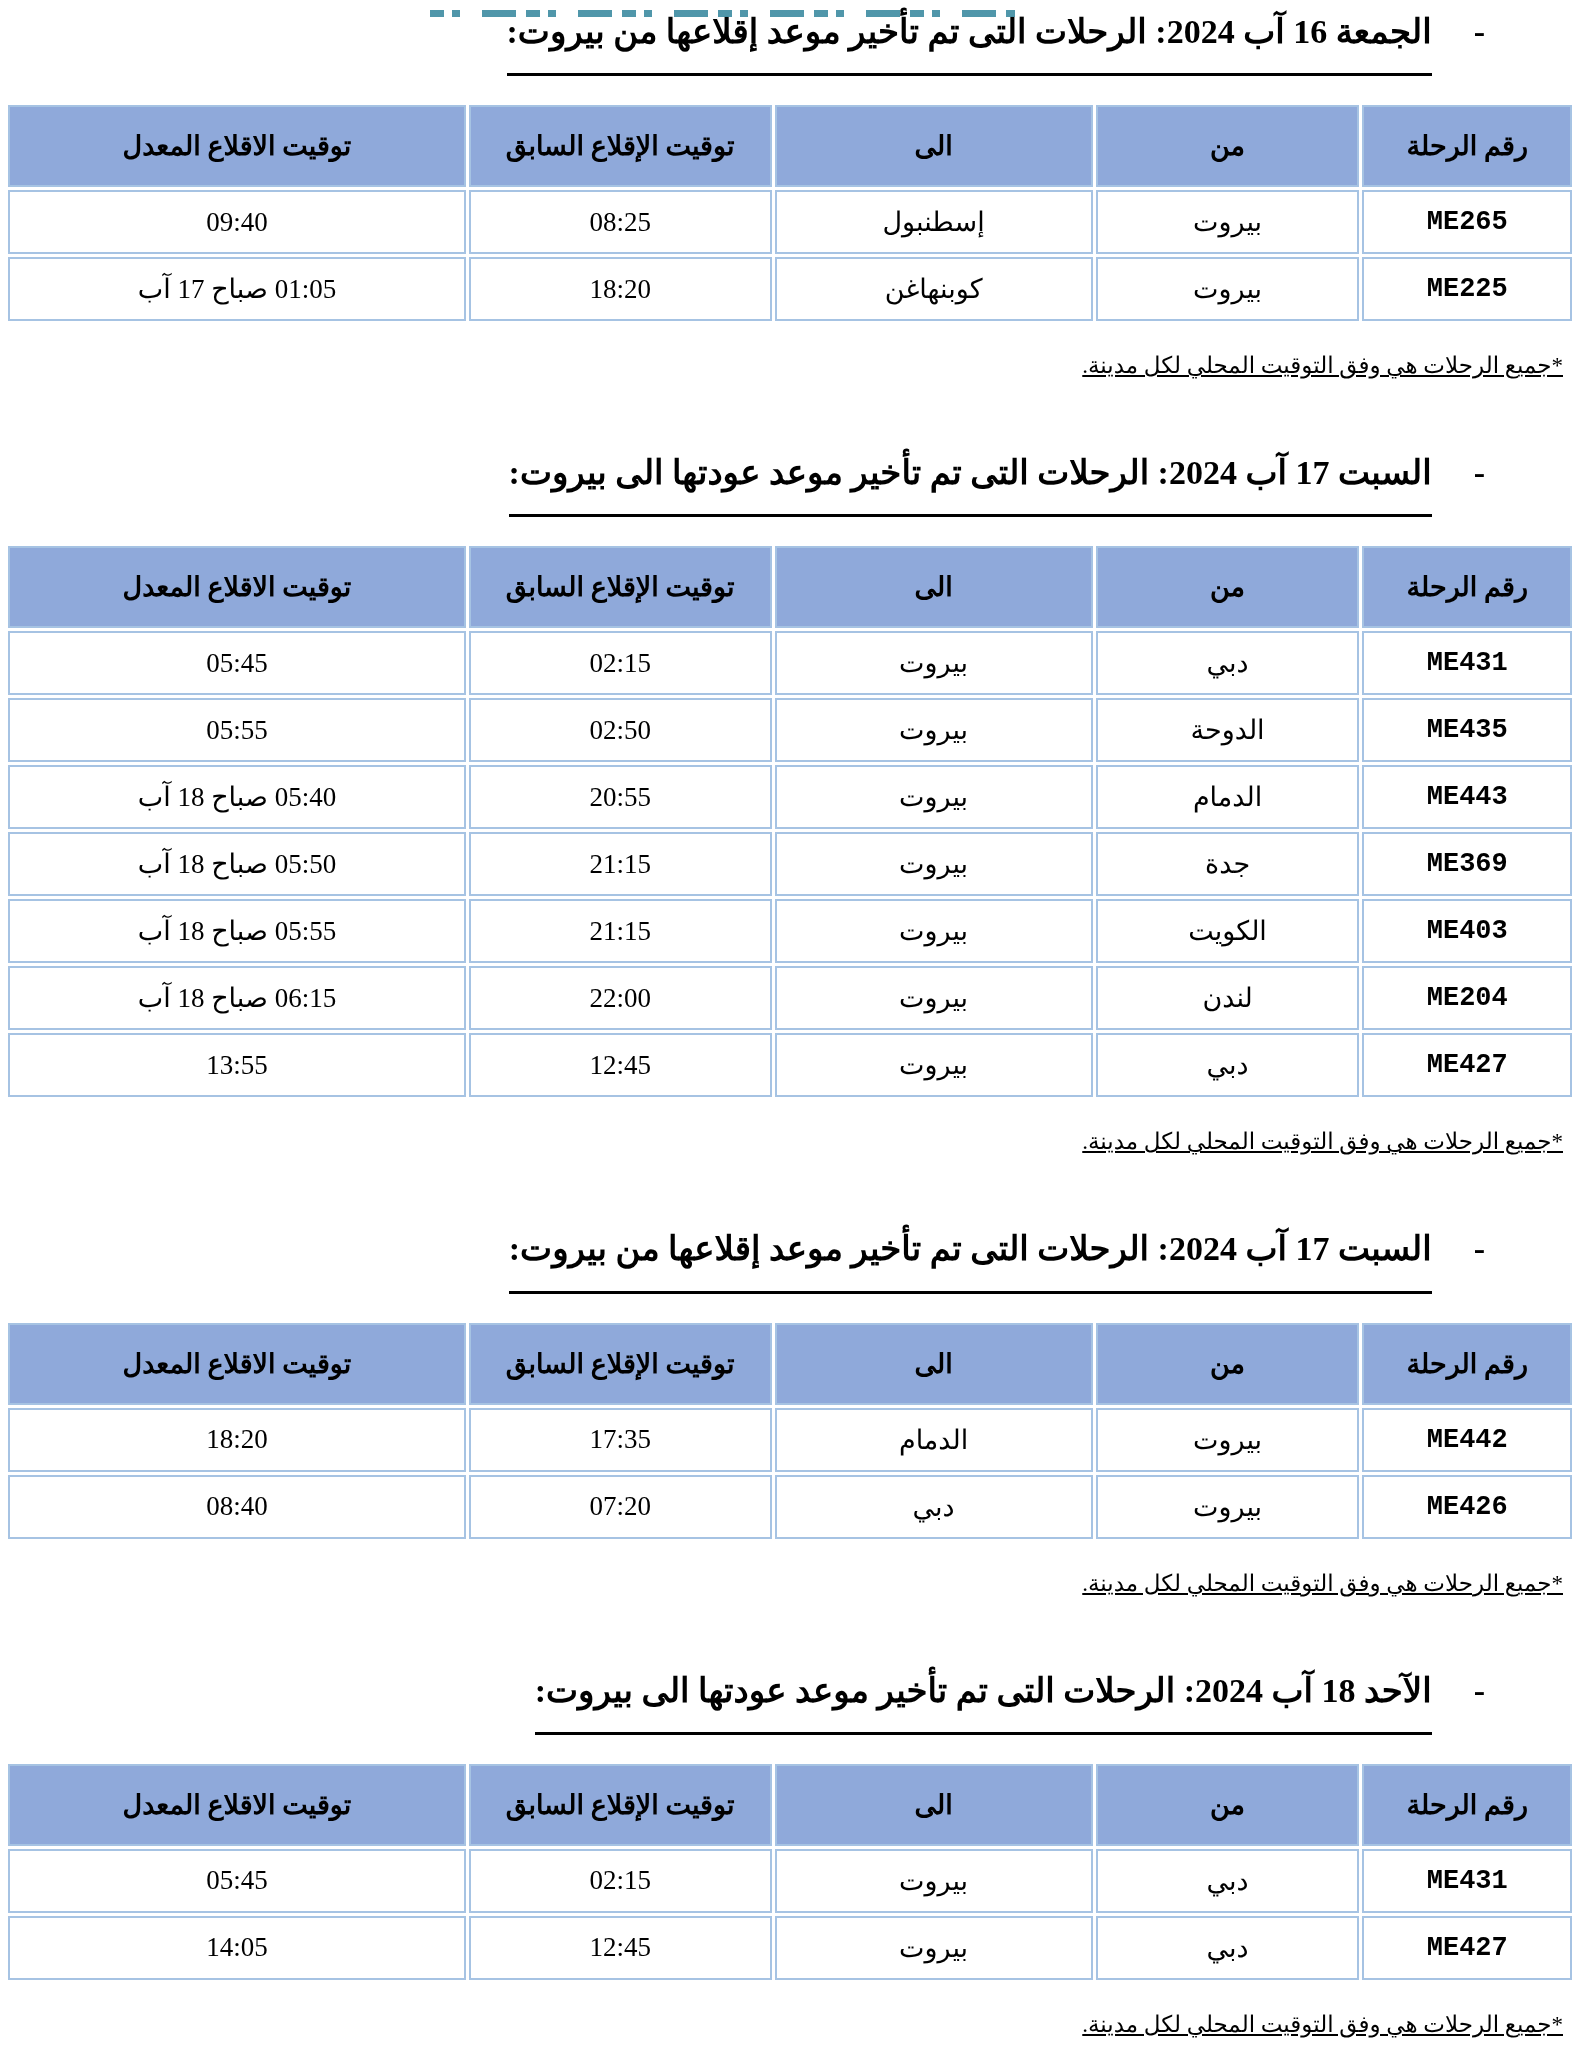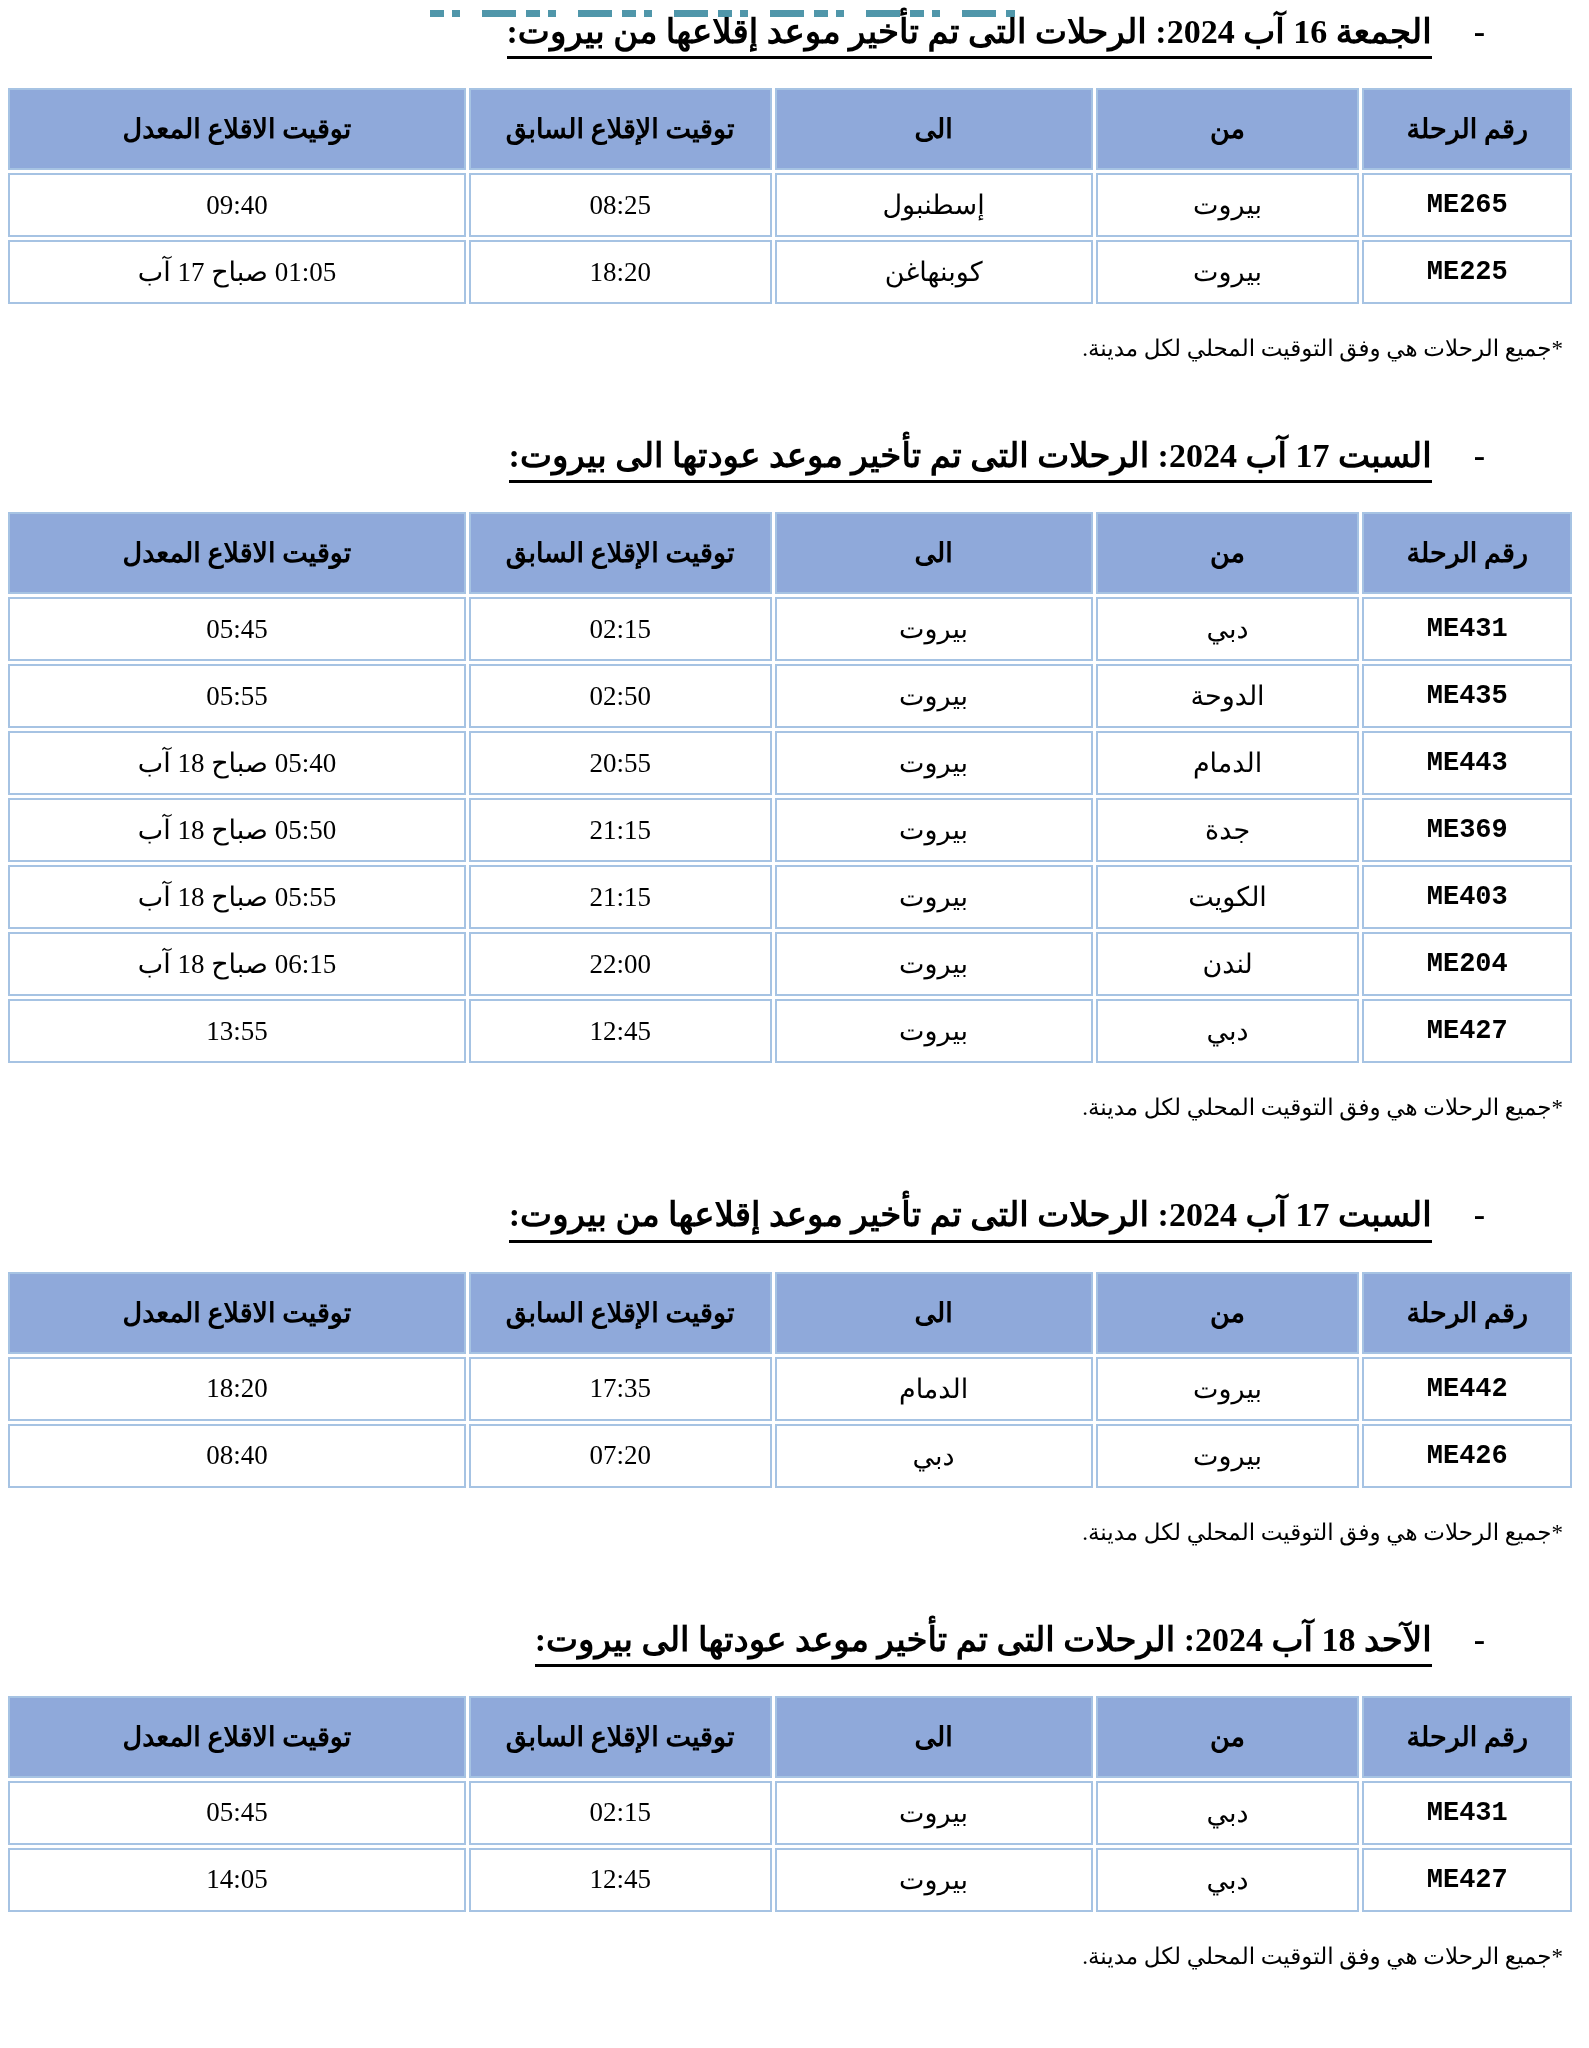--- a/index.html
+++ b/index.html
@@ -30,21 +30,21 @@
   .heading{
     direction:rtl;text-align:right;
     padding-right:90px;
     font-weight:700;font-size:34px;line-height:1.3;
     white-space:nowrap;
   }
   .heading .bullet{display:inline-block;margin-left:42px;font-weight:700;}
   .heading .title{
     display:inline-block;
     border-bottom:3px solid #000;
-    padding-bottom:2px;
+    padding-bottom:19px;
   }
   table.flights{
     direction:rtl;
     width:100%;margin-top:26px;
     border-collapse:separate;border-spacing:3px;
     table-layout:fixed;
   }
   table.flights th,table.flights td{
     border:2px solid var(--line);
     text-align:center;vertical-align:middle;
@@ -61,20 +61,21 @@
   table.flights .c0{width:13.5%;}
   table.flights .c1{width:17%;}
   table.flights .c2{width:20.5%;}
   table.flights .c3{width:19.5%;margin-left:42px;}
   table.flights .c4{width:29.5%;}
   table.flights td.flight-no{font-weight:700;font-family:Liberation Mono, monospace;}
   .note{
     direction:rtl;text-align:right;
     margin-top:28px;padding-right:12px;
     font-size:23px;
+    text-decoration:underline;
   }
 </style>
 </head>
 <body>
 
 <div class="page">
   <div class="clipped-fragment"></div>
   <main id="content">
       <section class="flight-section">
         <div class="heading"><span class="bullet">-</span><span class="title">الجمعة 16 آب 2024: الرحلات التى تم تأخير موعد إقلاعها من بيروت:</span></div>

